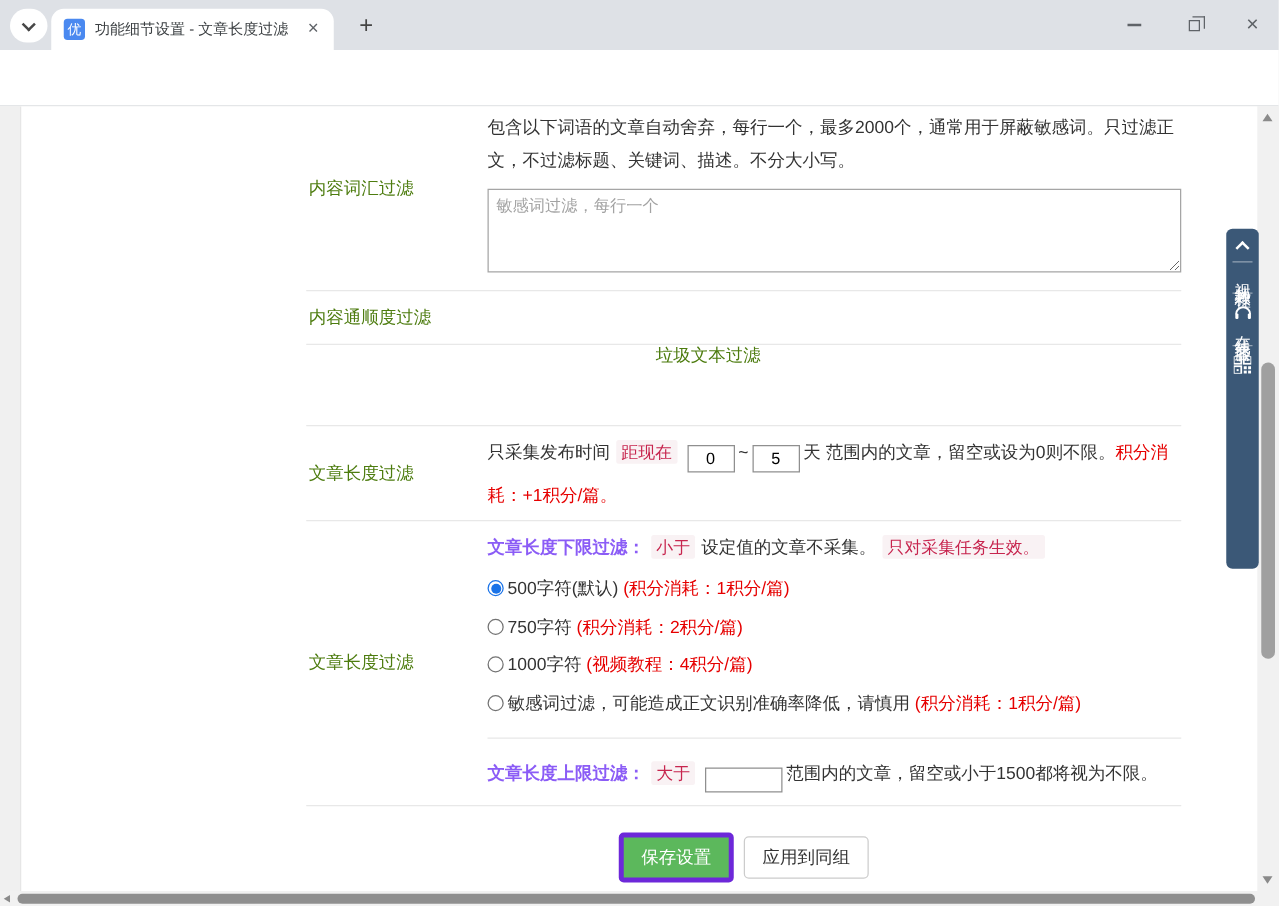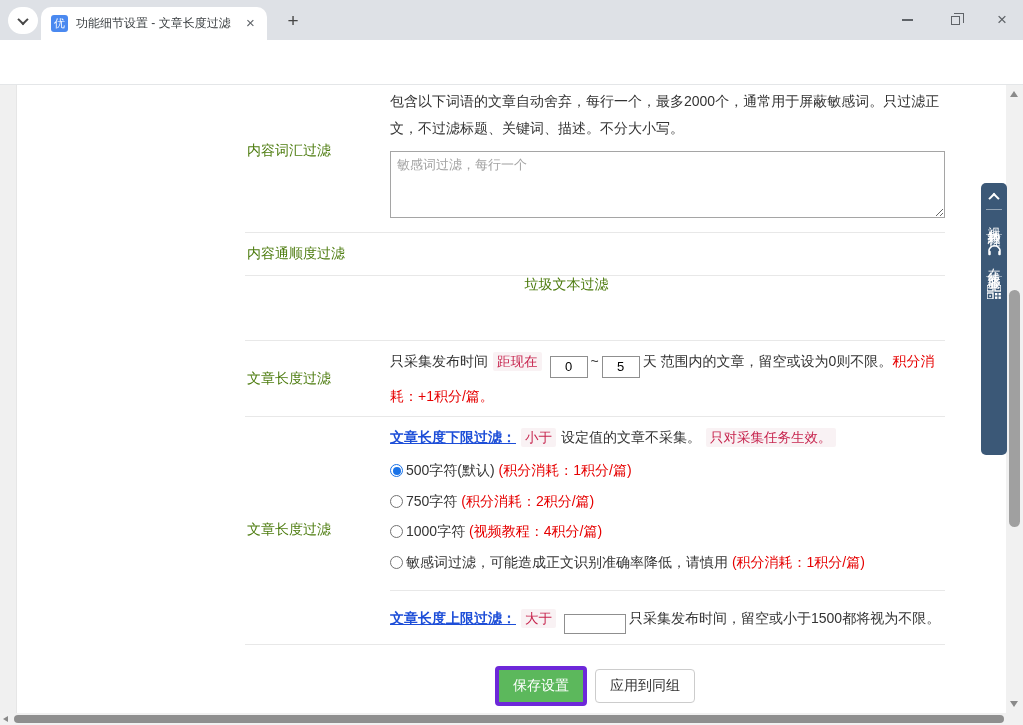--- a/index.html
+++ b/index.html
@@ -65,21 +65,21 @@
 
   .ctag { color:#c7254e; background:#f9f2f4; padding:2px 4px; border-radius:2px; margin:0 5px; font-size:13.5px; white-space:nowrap; }
   .red { color:#e60000; }
   .num-input { width:38px; height:22px; border:1px solid #8f8f8f; text-align:center; font-size:13px; font-family:inherit; margin:0 3px; vertical-align:-5px; background:#fff; }
   .upper-input { width:62px; height:20px; border:1px solid #8f8f8f; font-size:13px; font-family:inherit; margin:0 3px; vertical-align:-5px; background:#fff; }
 
   .opt-head { line-height:23px; margin-bottom:6px; }
   .opt { line-height:30.5px; }
   .inner-hr { border:none; border-top:1px solid #e8e8e8; margin:13px 0 0; }
   .upper-line { padding-top:15px; line-height:24px; }
-  b.hd { color:#1d4ed8;text-decoration:underline; }
+  b.hd { color:#8b5cf6; }
 
   .btn-row { padding-top:21px; height:93px; text-align:center; }
   .btn-save { display:inline-block; background:#5cb85c; border:4px solid #6d28d9; color:#fff; font-size:14px; padding:7px 14px; border-radius:4px; font-family:inherit; }
   .btn-apply { display:inline-block; background:#fff; border:1px solid #ccc; color:#333; font-size:14px; padding:7px 14px; border-radius:4px; margin-left:8px; font-family:inherit; }
 
   
   .widget { position:absolute; left:981px; top:183px; width:26px; height:272px; background:#3b5877; border-radius:5px; display:flex; flex-direction:column; align-items:center; padding:7px 0 6px; z-index:5; }
   .wdiv { width:16px; height:1px; background:rgba(255,255,255,.45); margin:6px auto; flex:none; }
   .vtext { writing-mode:vertical-rl; text-orientation:upright; color:#fff; font-size:13px; letter-spacing:3px; line-height:1; }
   .chev-up { width:8px; height:8px; border-left:2px solid #fff; border-top:2px solid #fff; transform:rotate(45deg) translate(1px,1px); margin:3px 0 2px; }
@@ -182,21 +182,21 @@
             <span class="radio"></span><span>750字符</span> <span class="red">(积分消耗：2积分/篇)</span>
           </div>
           <div class="opt">
             <span class="radio"></span><span>1000字符</span> <span class="red">(视频教程：4积分/篇)</span>
           </div>
           <div class="opt">
             <span class="radio"></span><span>敏感词过滤，可能造成正文识别准确率降低，请慎用</span> <span class="red">(积分消耗：1积分/篇)</span>
           </div>
           <hr class="inner-hr">
           <div class="upper-line">
-            <b class="hd">文章长度上限过滤：</b><span class="ctag">大于</span><input class="upper-input" value="" style=""><span>只采集发布时间，留空或小于1500都将视为不限。</span>
+            <b class="hd">文章长度上限过滤：</b><span class="ctag">大于</span><input class="upper-input" value="" style=""><span>范围内的文章，留空或小于1500都将视为不限。</span>
           </div>
         </div>
       </div>
 
       <div class="btn-row">
         <span class="btn-save">保存设置</span><span class="btn-apply">应用到同组</span>
       </div>
 
     </div>
   </div>

